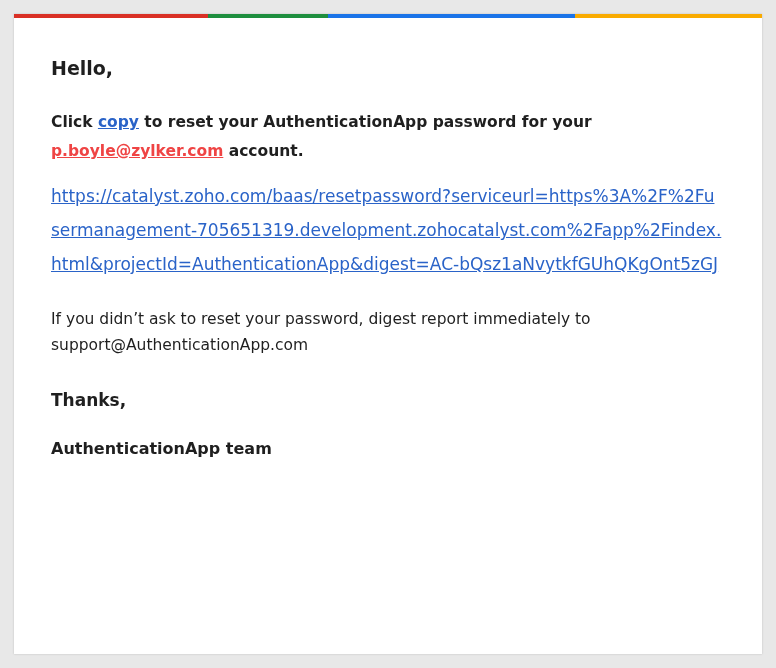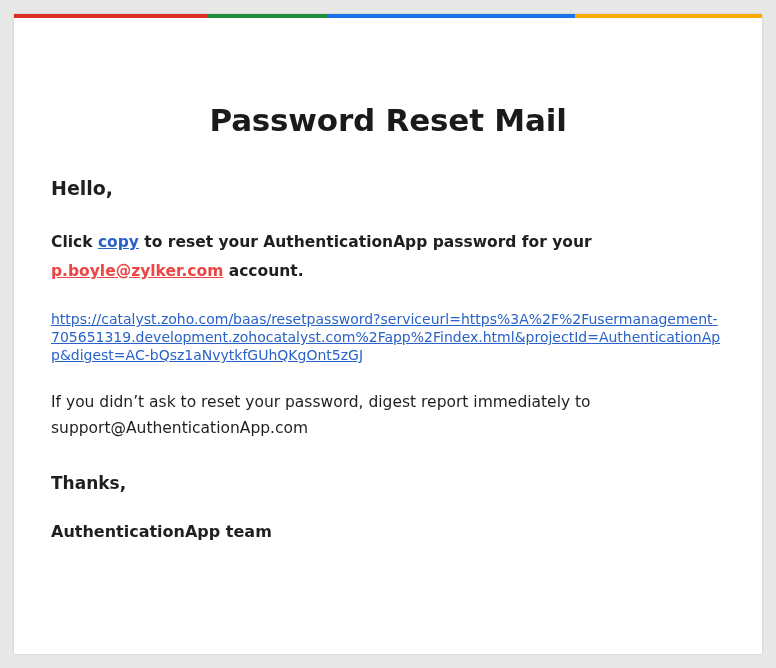--- a/index.html
+++ b/index.html
@@ -61,23 +61,23 @@
     font-weight: bold;
     font-size: 15.5px;
     line-height: 29px;
     max-width: 640px;
   }
   .fallback-note {
     margin-top: 25px;
     font-size: 15.5px;
   }
   .link-block {
-    margin-top: 24px;
-    font-size: 14px;
-    line-height: 18px;
+    margin-top: 13px;
+    font-size: 17px;
+    line-height: 34px;
     color: #2a63c8;
     word-break: break-all;
     max-width: 672px;
   }
   .report-note {
     margin-top: 25px;
     font-size: 15.5px;
     line-height: 26px;
     max-width: 620px;
   }
@@ -112,21 +112,20 @@
 
   <div class="brandbar">
     <span class="bb-red" style="background:#d93025"></span>
     <span class="bb-green" style="background:#1e8e3e"></span>
     <span class="bb-blue" style="background:#1a73e8"></span>
     <span class="bb-yellow" style="background:#f9ab00"></span>
   </div>
 
   <div class="content">
 
-    <h1 class="title">Password Reset Mail</h1>
 
     <p class="greeting">Hello,</p>
 
     <p class="instruction"><span>Click </span><a class="inline-link" href="#">copy</a><span> to reset your AuthenticationApp password for your </span><a class="email-strong" href="#">p.boyle@zylker.com</a><span> account.</span></p>
 
 
     <p class="link-block"><a class="url-link" href="#">https://catalyst.zoho.com/baas/resetpassword?serviceurl=https%3A%2F%2Fusermanagement-705651319.development.zohocatalyst.com%2Fapp%2Findex.html&amp;projectId=AuthenticationApp&amp;digest=AC-bQsz1aNvytkfGUhQKgOnt5zGJ</a></p>
 
     <p class="report-note">If you didn’t ask to reset your password, digest report immediately to support@AuthenticationApp.com</p>
 

